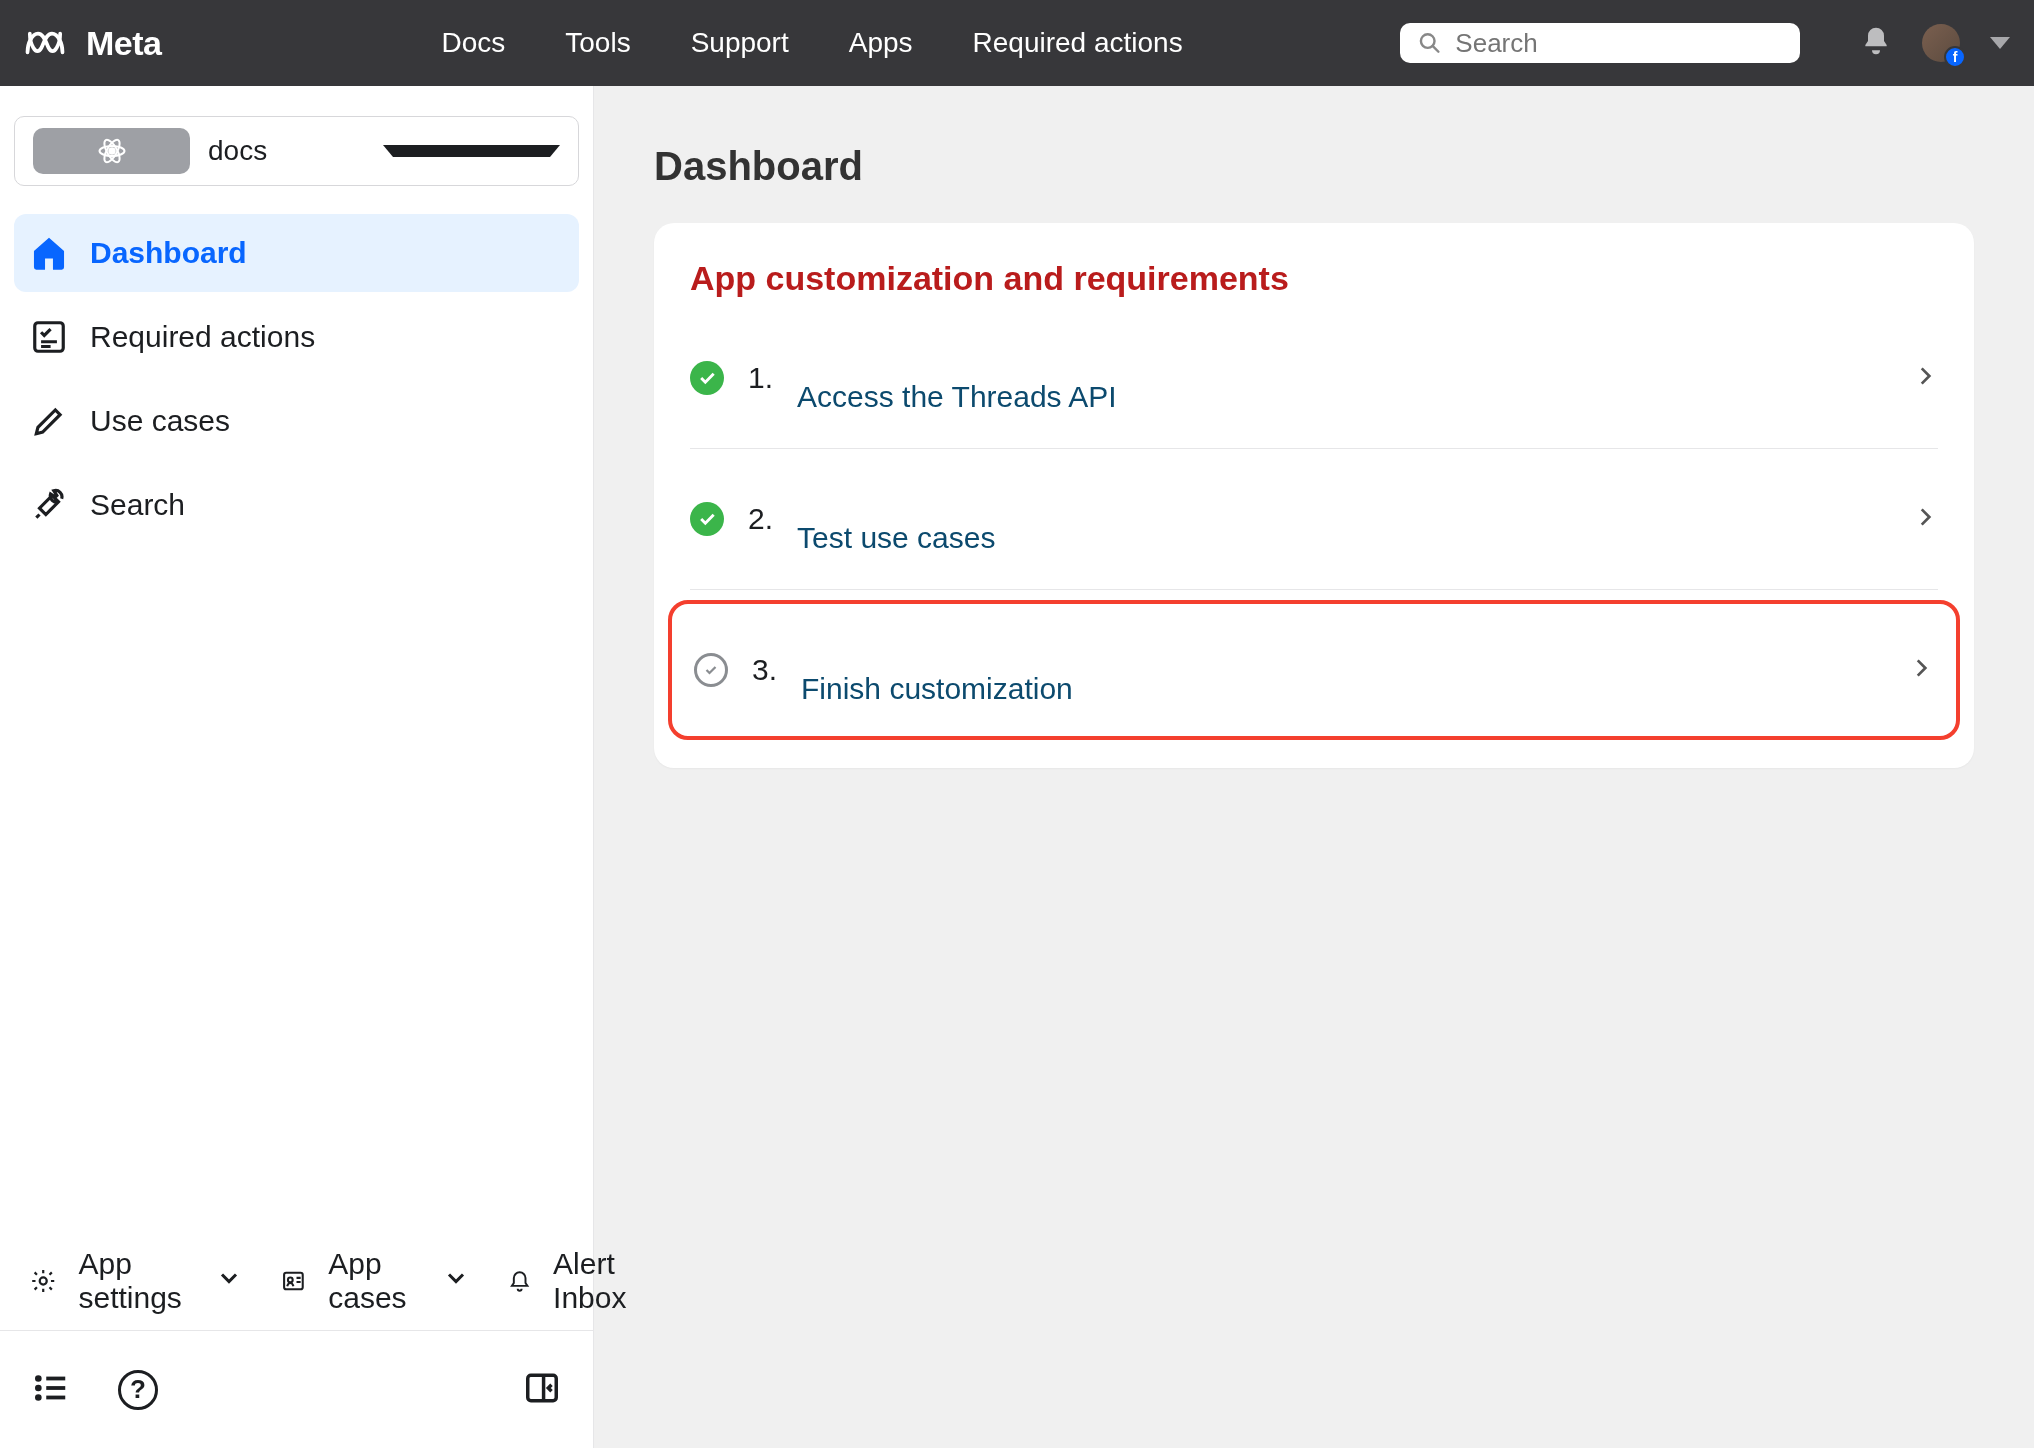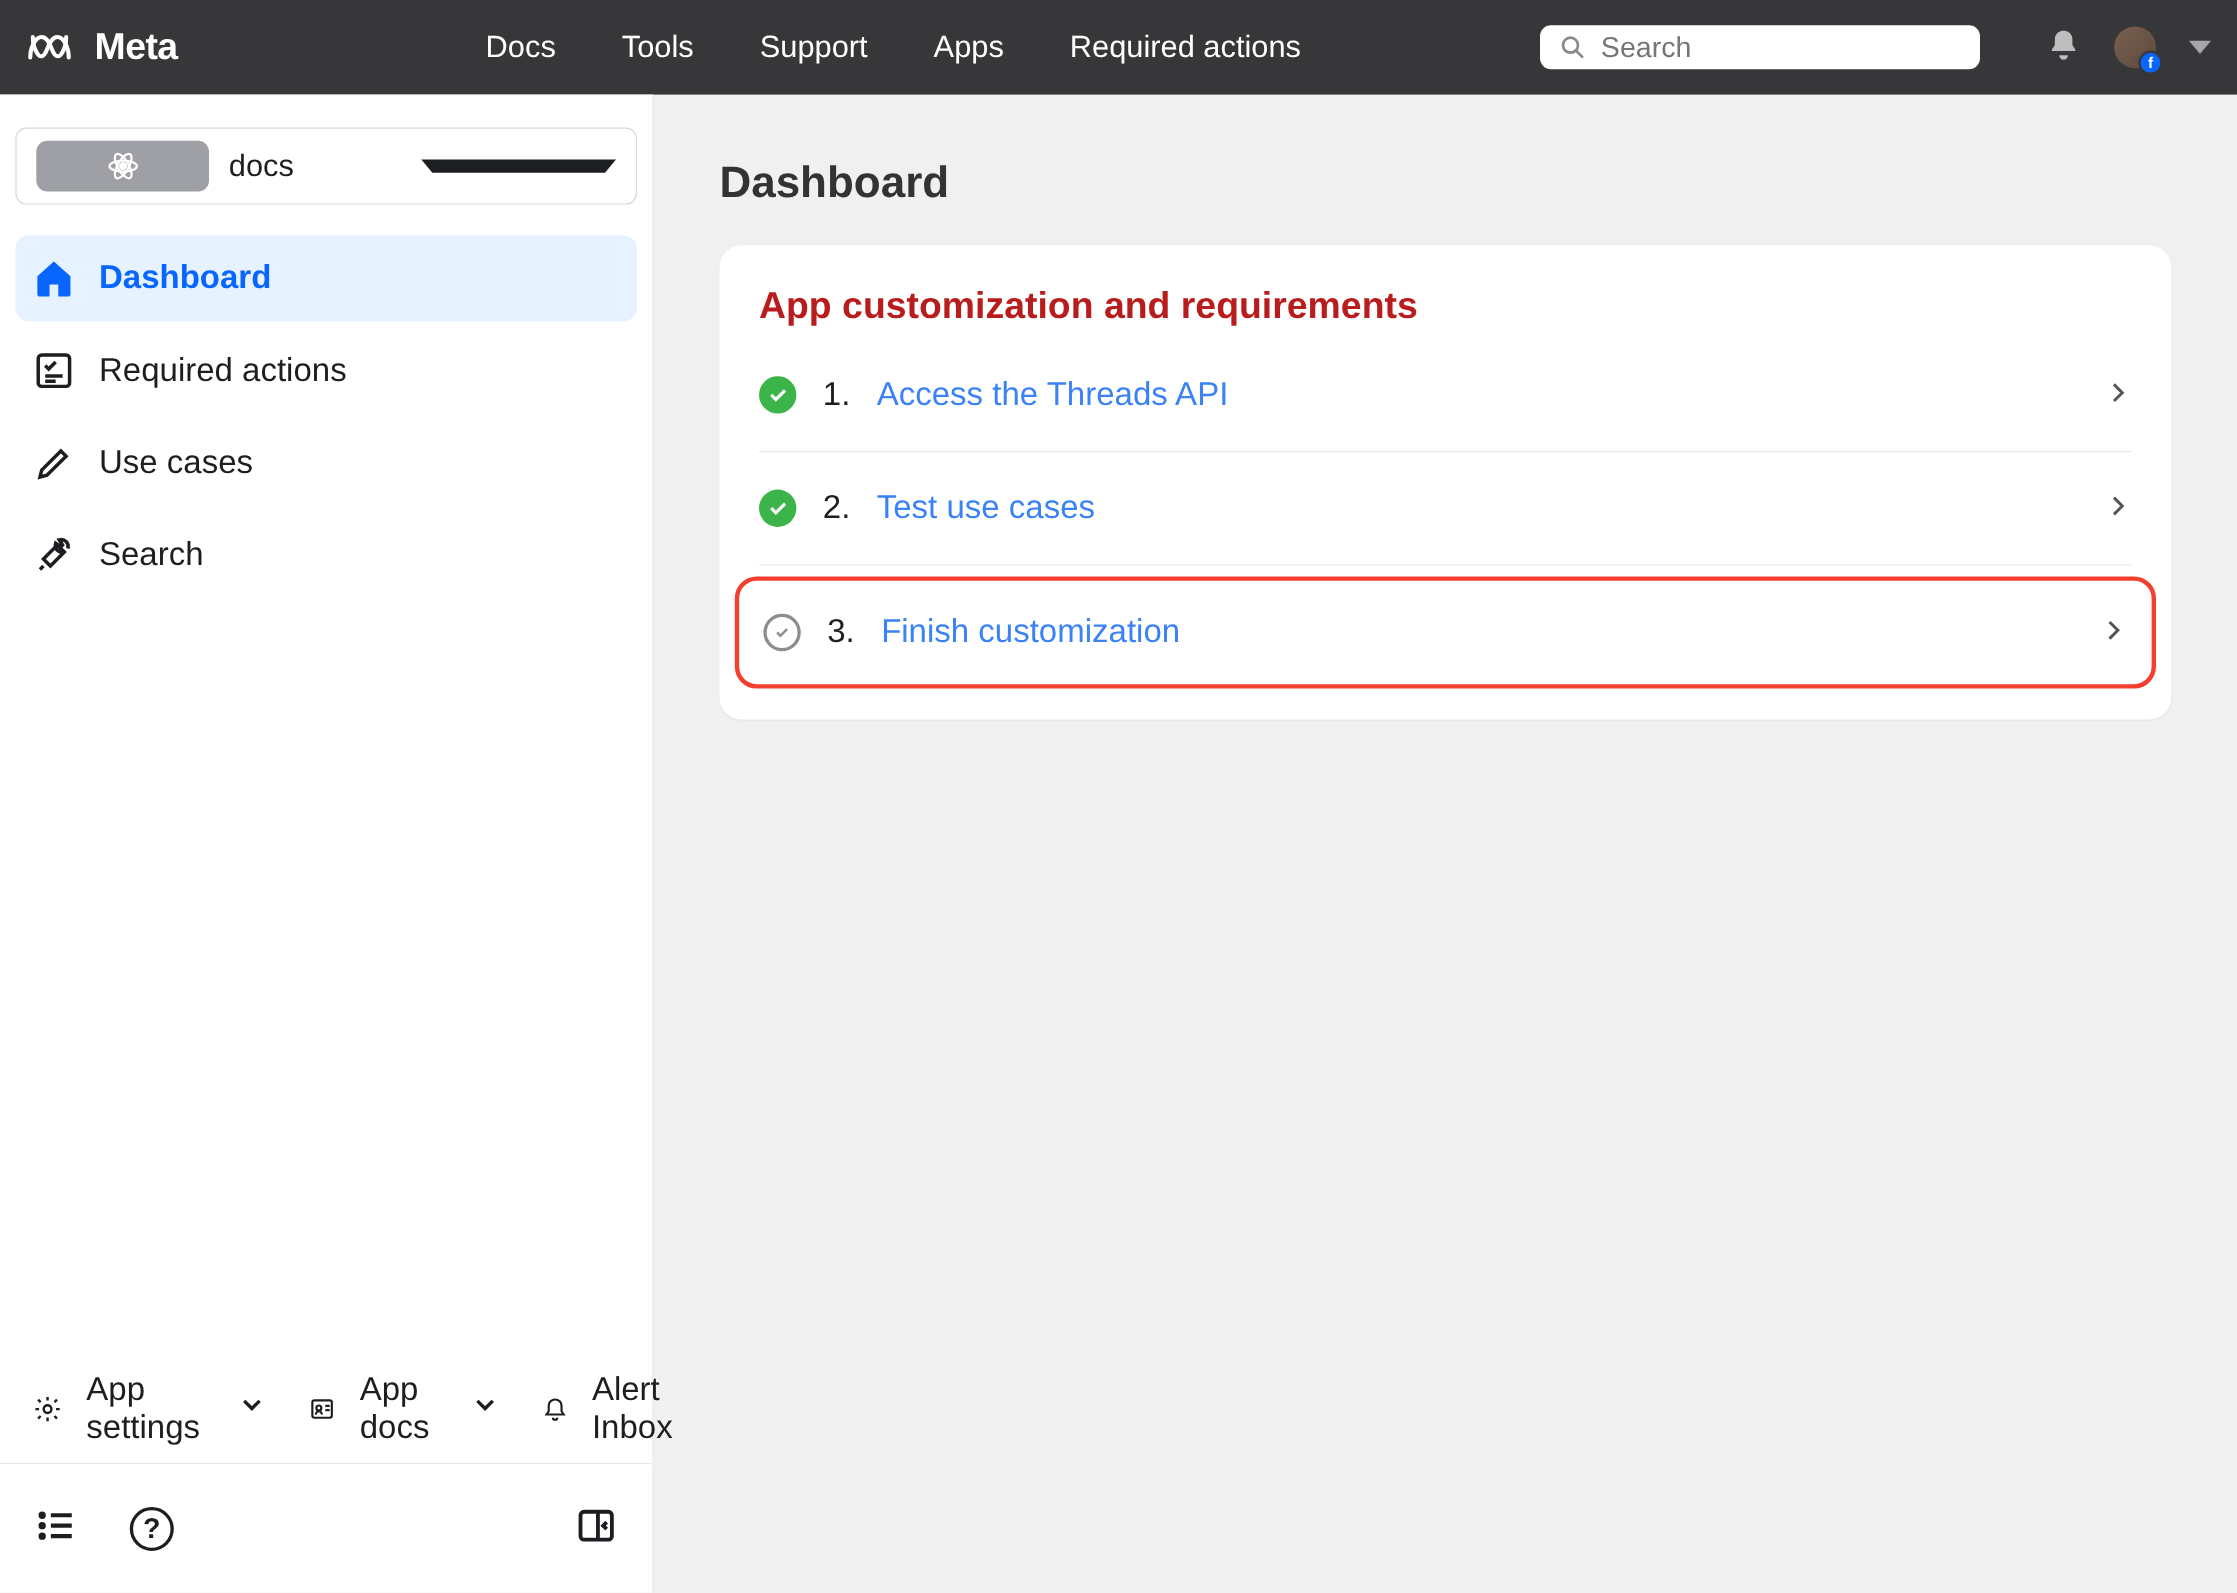--- a/index.html
+++ b/index.html
@@ -121,21 +121,21 @@
     border: 4px solid #f43f2e; border-radius: 20px;
     margin: 10px 14px;
     padding: 30px 22px;
   }
   .status-icon { width: 34px; height: 34px; flex: 0 0 34px; }
   .status-check { background: #3bb54a; border-radius: 50%; display:flex;align-items:center;justify-content:center; }
   .status-check svg { width: 20px; height: 20px; stroke: #fff; fill: none; stroke-width: 3.5; }
   .status-open { border: 3px solid #8a8d91; border-radius: 50%; display:flex;align-items:center;justify-content:center; }
   .status-open svg { width: 18px; height: 18px; stroke: #8a8d91; fill: none; stroke-width: 3; }
   .row-num { font-size: 30px; color: #1c1e21; }
-  .row-label { font-size: 30px; color: #3b82f6; }
+  .row-label { font-size: 30px; color: #0c4a6e; margin-top: 38px; }
   .row .right-chev { margin-left: auto; }
   .row .right-chev svg { width: 26px; height: 26px; stroke: #555; fill: none; stroke-width: 2.5; }
 </style>
 </head>
 <body>
 
 <div class="topbar">
   <div class="brand">
     <svg viewBox="0 0 36 24">
         <path d="M3 20c0-8 4-16 9-16s7 8 9 12c2 4 5 4 7 0 3-5 3-12 3-12" stroke="#fff" stroke-width="3.2" fill="none" stroke-linecap="round"></path>
@@ -228,21 +228,21 @@
         <span class="chev"><svg viewBox="0 0 24 24">
               <polyline points="6 9 12 15 18 9" stroke-width="2.6"></polyline>
             </svg></span>
       </div>
       <div class="side-item">
         <svg viewBox="0 0 24 24" fill="none" stroke="#1c1e21" stroke-width="2">
             <rect x="3" y="4" width="18" height="16" rx="2"></rect>
             <circle cx="9" cy="11" r="2.3"></circle>
             <path d="M6 17c.6-2 2-3 3-3s2.4 1 3 3M15 9h4M15 13h4"></path>
           </svg>
-        <span>App docs</span>
+        <span>App cases</span>
         <span class="chev"><svg viewBox="0 0 24 24">
               <polyline points="6 9 12 15 18 9" stroke-width="2.6"></polyline>
             </svg></span>
       </div>
       <div class="side-item">
         <svg viewBox="0 0 24 24" fill="none" stroke="#1c1e21" stroke-width="2">
             <path d="M6 9a6 6 0 1 1 12 0v5l2 3H4l2-3V9zM10 20a2 2 0 0 0 4 0"></path>
           </svg>
         <span>Alert Inbox</span>
       </div>

